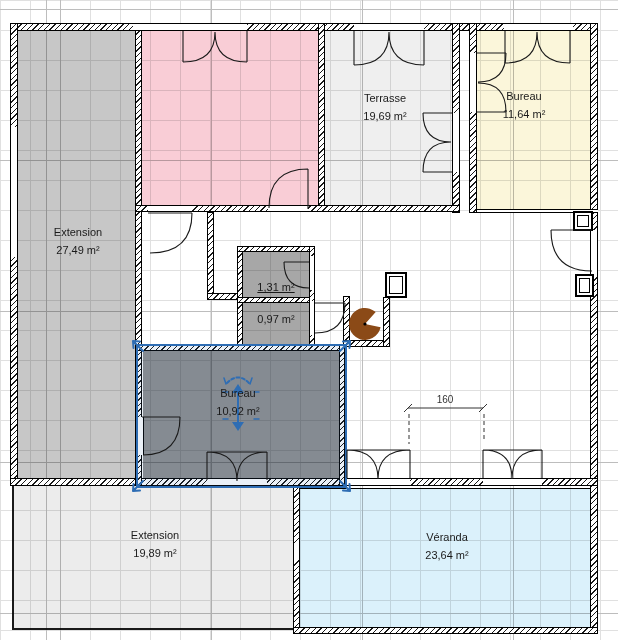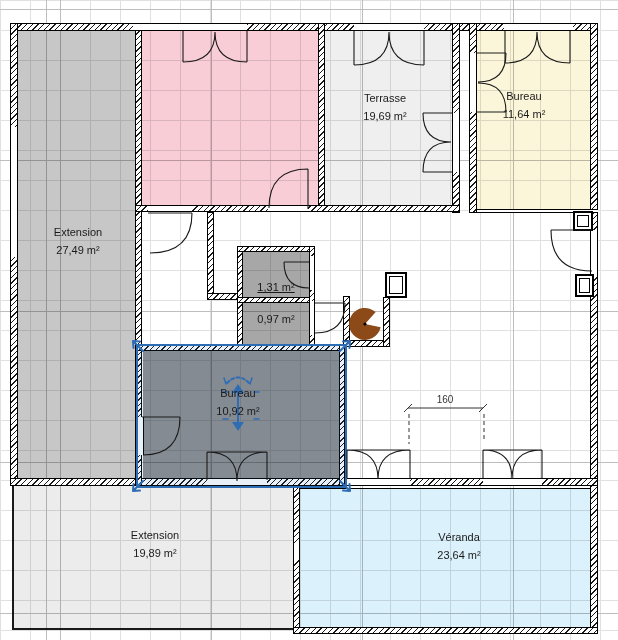--- a/index.html
+++ b/index.html
@@ -177,18 +177,18 @@
     <span style="display:block">0,97 m²</span>
   </div>
   <div class="label" style="left:238px;top:384px;">
     <span style="display:block">Bureau</span>
     <span style="display:block">10,92 m²</span>
   </div>
   <div class="label" style="left:155px;top:526px;">
     <span style="display:block">Extension</span>
     <span style="display:block">19,89 m²</span>
   </div>
-  <div class="label" style="left:447px;top:528px;margin-left:12px;">
+  <div class="label" style="left:447px;top:528px;">
     <span style="display:block">Véranda</span>
     <span style="display:block">23,64 m²</span>
   </div>
 
 </div>
 
 </body></html>

